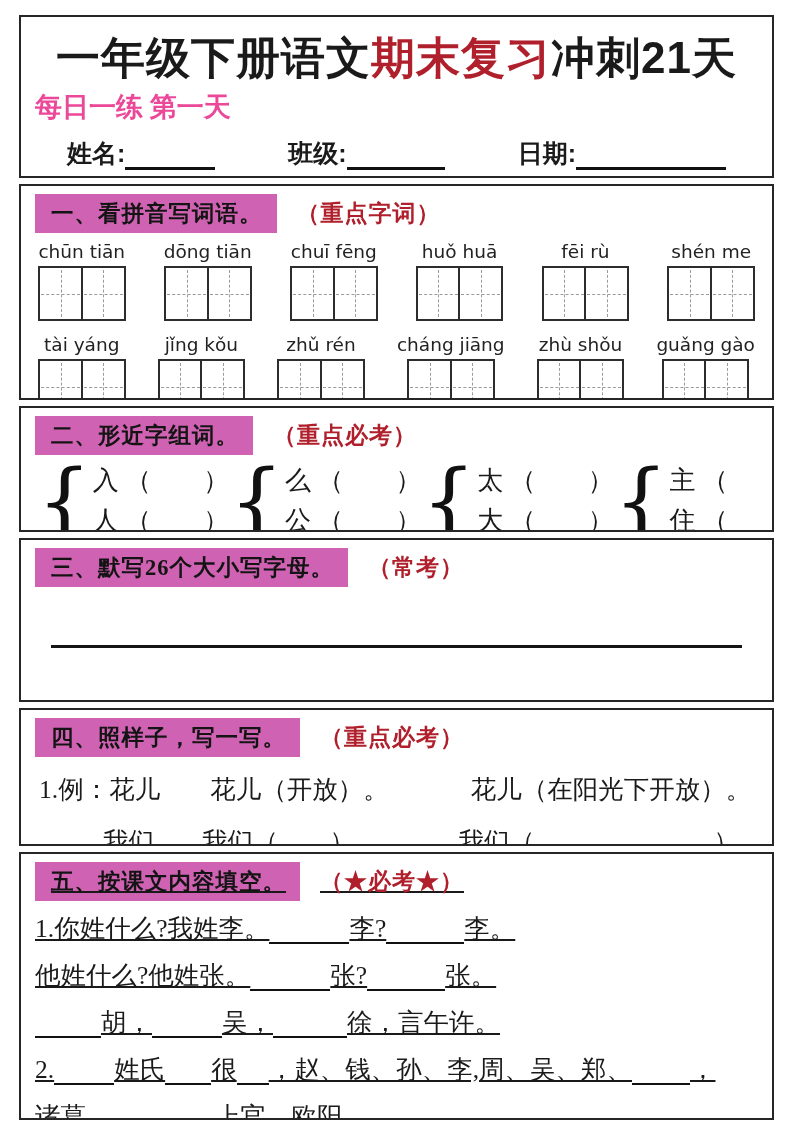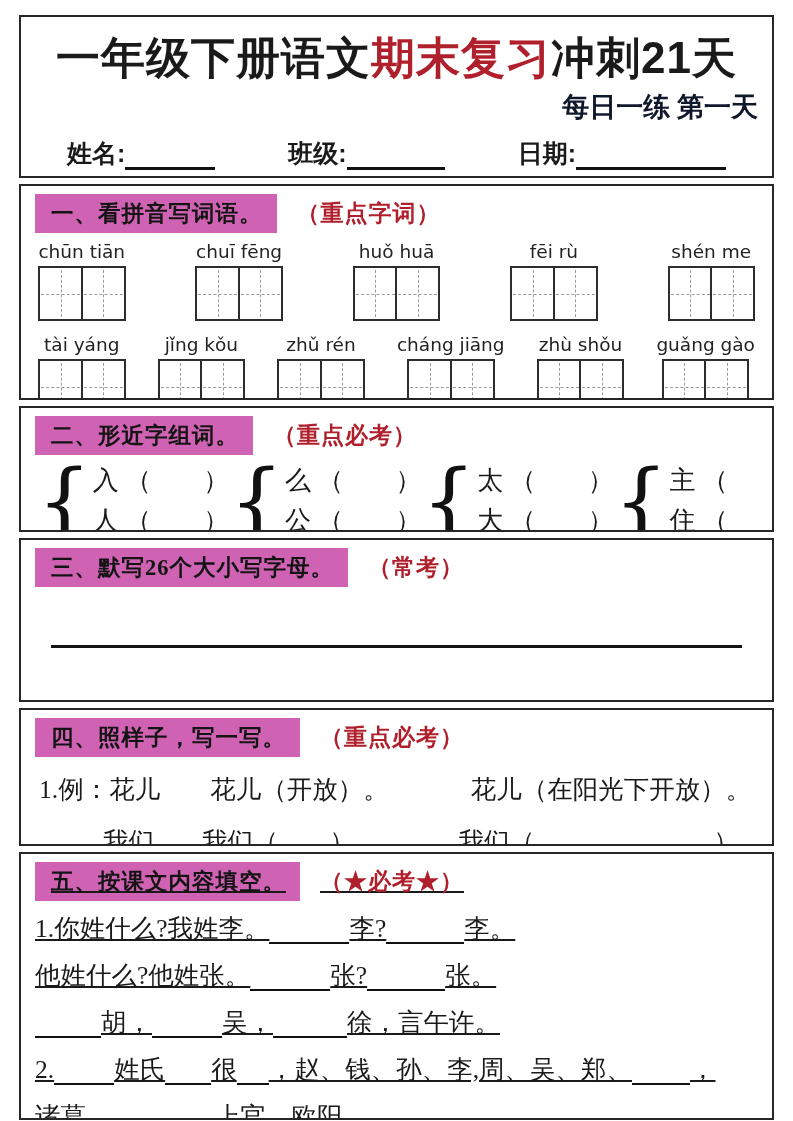--- a/index.html
+++ b/index.html
@@ -29,23 +29,23 @@
   .title {
     text-align:center;
     font-size:44px; font-weight:800;
     font-family:"Liberation Sans", sans-serif;
     letter-spacing:1px;
     line-height:54px;
     white-space:nowrap;
   }
   .title .red { color:#b0202c; }
   .subtitle {
-    text-align:right;
+    text-align:left;
     font-size:27px; font-weight:700;
-    color:#0f172a;
+    color:#ec4899;
     margin-top:4px;
   }
   .name-row {
     display:flex; justify-content:space-between; align-items:flex-end;
     font-size:25px; font-weight:700;
     padding:0 32px; margin-top:12px;
     font-family:"Liberation Sans", sans-serif;
   }
   .name-row .pair { display:flex; align-items:flex-end; }
   .hblank { display:inline-block; border-bottom:3px solid #111; height:30px; }
@@ -146,20 +146,27 @@
     </div>
     <div class="pinyin-row first" id="pinyin-row-0">
         <div class="word-col">
           <div class="pinyin">chūn tiān</div>
           <div class="cellpair">
             <div class="cell"></div>
             <div class="cell"></div>
           </div>
         </div>
         <div class="word-col">
+          <div class="pinyin">dōng tiān</div>
+          <div class="cellpair">
+            <div class="cell"></div>
+            <div class="cell"></div>
+          </div>
+        </div>
+        <div class="word-col">
           <div class="pinyin">chuī fēng</div>
           <div class="cellpair">
             <div class="cell"></div>
             <div class="cell"></div>
           </div>
         </div>
         <div class="word-col">
           <div class="pinyin">huǒ huā</div>
           <div class="cellpair">
             <div class="cell"></div>

